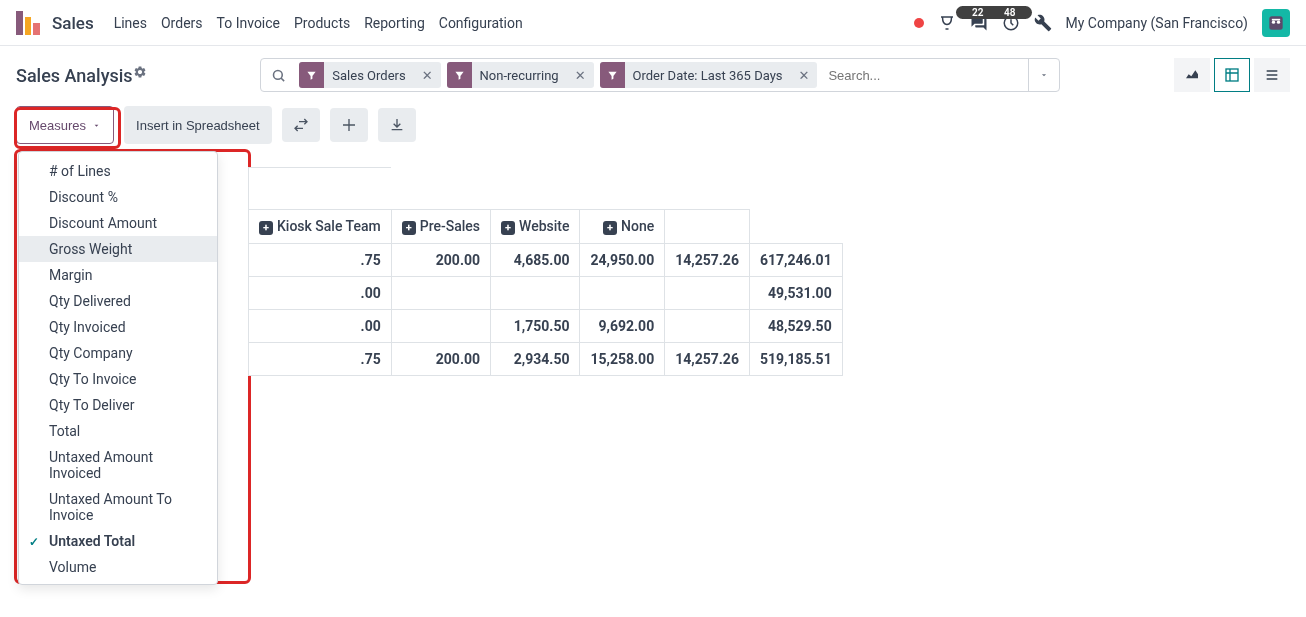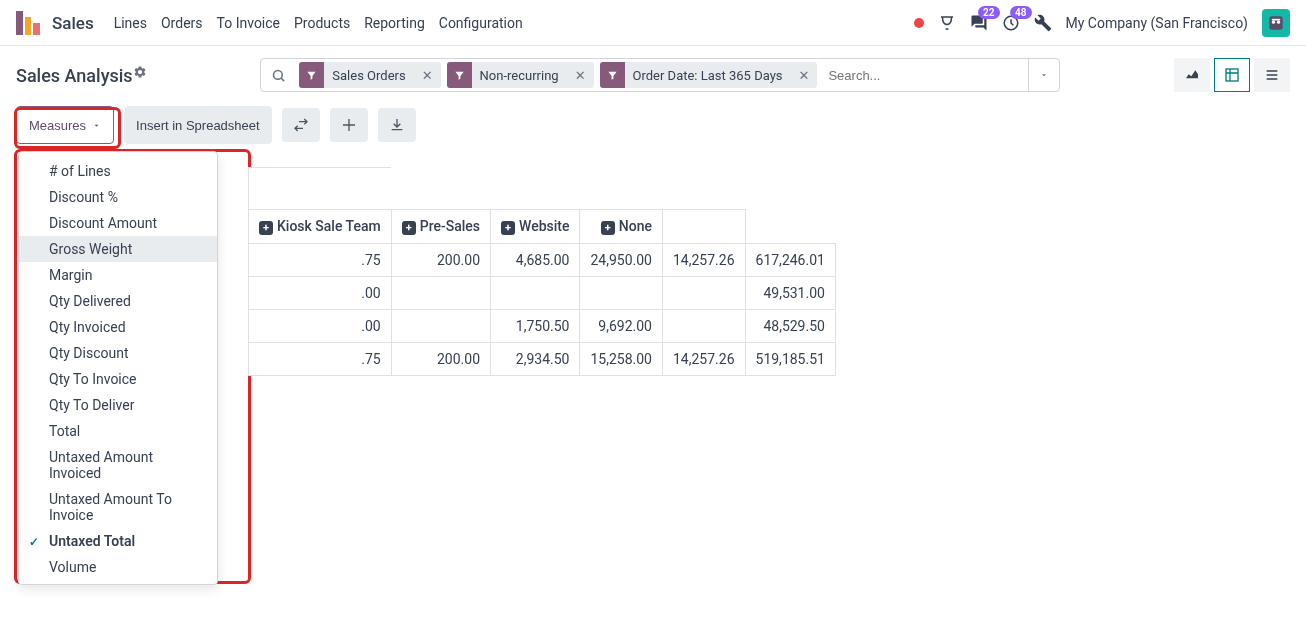--- a/index.html
+++ b/index.html
@@ -10,21 +10,21 @@
   .logo { width: 24px; height: 24px; margin-right: 12px; display:flex; }
   .logo-bar1 { width:7px; height:24px; background:#875A7B; margin-right:2px; align-self:flex-end;}
   .logo-bar2 { width:7px; height:18px; background:#f5a623; margin-right:2px; align-self:flex-end;}
   .logo-bar3 { width:7px; height:12px; background:#e57373; align-self:flex-end;}
   .brand { font-size: 17px; font-weight: 500; color: #374151; margin-right: 20px; }
   .nav-links { display: flex; gap: 14px; }
   .nav-link { color: #374151; text-decoration: none; font-size: 14px; }
   .top-right { margin-left: auto; display: flex; align-items: center; gap: 14px; }
   .red-dot { width:10px; height:10px; border-radius:50%; background:#ef4444; }
   .icon-wrap { position: relative; color:#374151; }
-  .badge { position:absolute; top:-8px; right:-12px; background:#8b5cf6; color:#fff; font-size:10px; font-weight:600; padding:1px 5px; border-radius:9px; }
+  .badge { position:absolute; top:-8px; right:-12px; background:#404040; color:#fff; font-size:10px; font-weight:600; padding:1px 16px; border-radius:9px; }
   .company { font-size:14px; color:#374151; }
   .avatar { width:28px; height:28px; border-radius:4px; background:#14b8a6; display:flex; align-items:center; justify-content:center; }
   .avatar svg { width:20px; height:20px; }
   
   
   .row2 { display:flex; align-items:center; padding: 12px 16px 10px; gap: 20px; }
   .page-title { font-size:18px; font-weight:500; color:#374151; display:flex; align-items:flex-start; gap:0; }
   .gear { color:#6b7280; }
   .search-bar { flex:1; display:flex; align-items:center; border:1px solid #d1d5db; border-radius:4px; height:34px; max-width:800px; margin-left:auto;}
   .search-icon-box { padding:0 10px; color:#6b7280; }
@@ -64,21 +64,21 @@
   .dd-scroll::-webkit-scrollbar-track { background:#f1f1f1; }
 
   
   .pivot-wrap { padding: 0 16px; margin-top:10px; }
   .pivot { border-collapse:collapse; }
   .pivot th, .pivot td { border:1px solid #dee2e6; padding:8px 10px; font-size:14px; text-align:right; background:#fff; white-space:nowrap;}
   .pivot th { font-weight:500; background:#fff; }
   .col-head { text-align:left; }
   .col-head .plus { display:inline-block; width:14px; height:14px; background:#374151; color:#fff; border-radius:3px; text-align:center; line-height:13px; font-size:11px; margin-right:4px; font-weight:700;}
   .sub-head { font-weight:400; color:#4b5563;}
-  .bold-cell { font-weight:400;border-radius:7px; }
+  .bold-cell { font-weight:700;border-radius:7px; }
   .first-col { text-align:right; }
   
   svg { display:block; }
 </style>
 </head>
 <body>
 
 <div class="top-nav">
   <div class="logo">
     <div class="logo-bar1"></div>
@@ -279,21 +279,21 @@
 
 <div class="dropdown">
   <div class="dd-scroll" id="dd-scroll">
       <div class="dd-item"><span># of Lines</span></div>
       <div class="dd-item"><span>Discount %</span></div>
       <div class="dd-item"><span>Discount Amount</span></div>
       <div class="dd-item hover"><span>Gross Weight</span></div>
       <div class="dd-item"><span>Margin</span></div>
       <div class="dd-item"><span>Qty Delivered</span></div>
       <div class="dd-item"><span>Qty Invoiced</span></div>
-      <div class="dd-item"><span>Qty Discount</span></div>
+      <div class="dd-item"><span>Qty Company</span></div>
       <div class="dd-item"><span>Qty To Invoice</span></div>
       <div class="dd-item"><span>Qty To Deliver</span></div>
       <div class="dd-item"><span>Total</span></div>
       <div class="dd-item"><span>Untaxed Amount Invoiced</span></div>
       <div class="dd-item"><span>Untaxed Amount To Invoice</span></div>
       <div class="dd-item selected"><span class="dd-check">✓</span><span>Untaxed Total</span></div>
       <div class="dd-item"><span>Volume</span></div>
     </div>
 </div>
 

